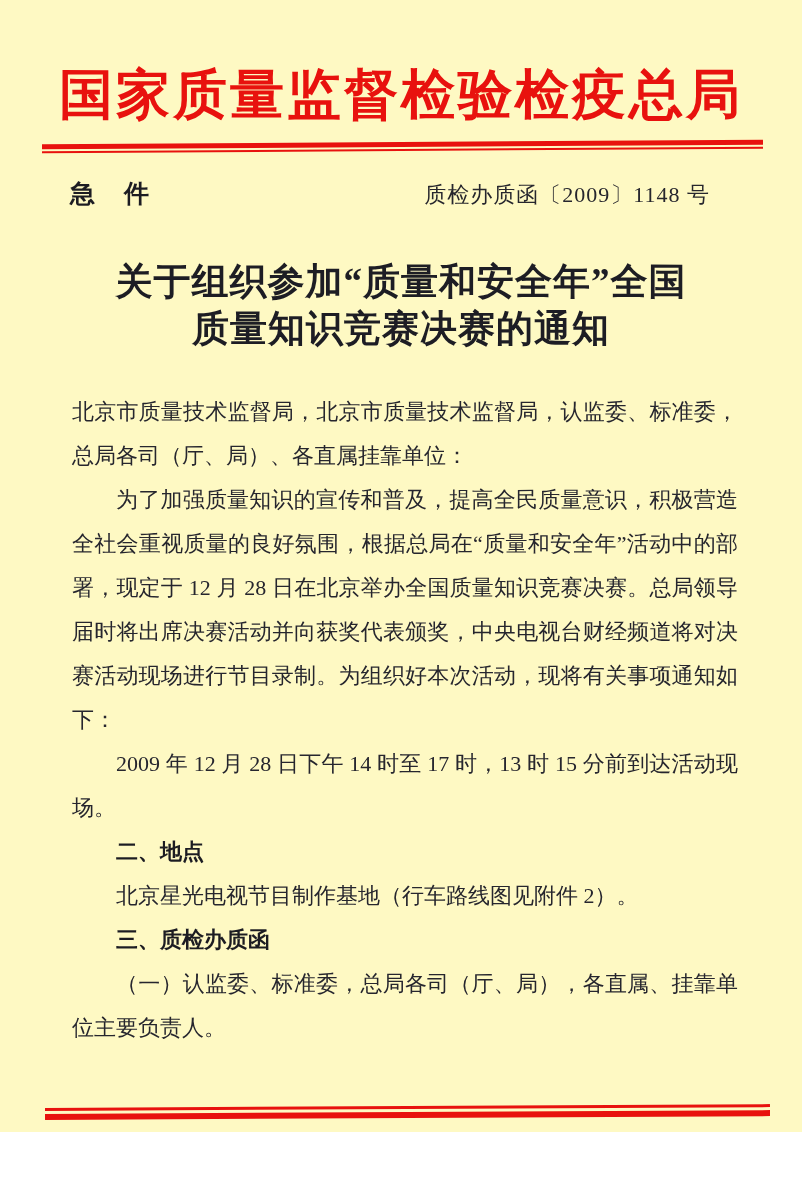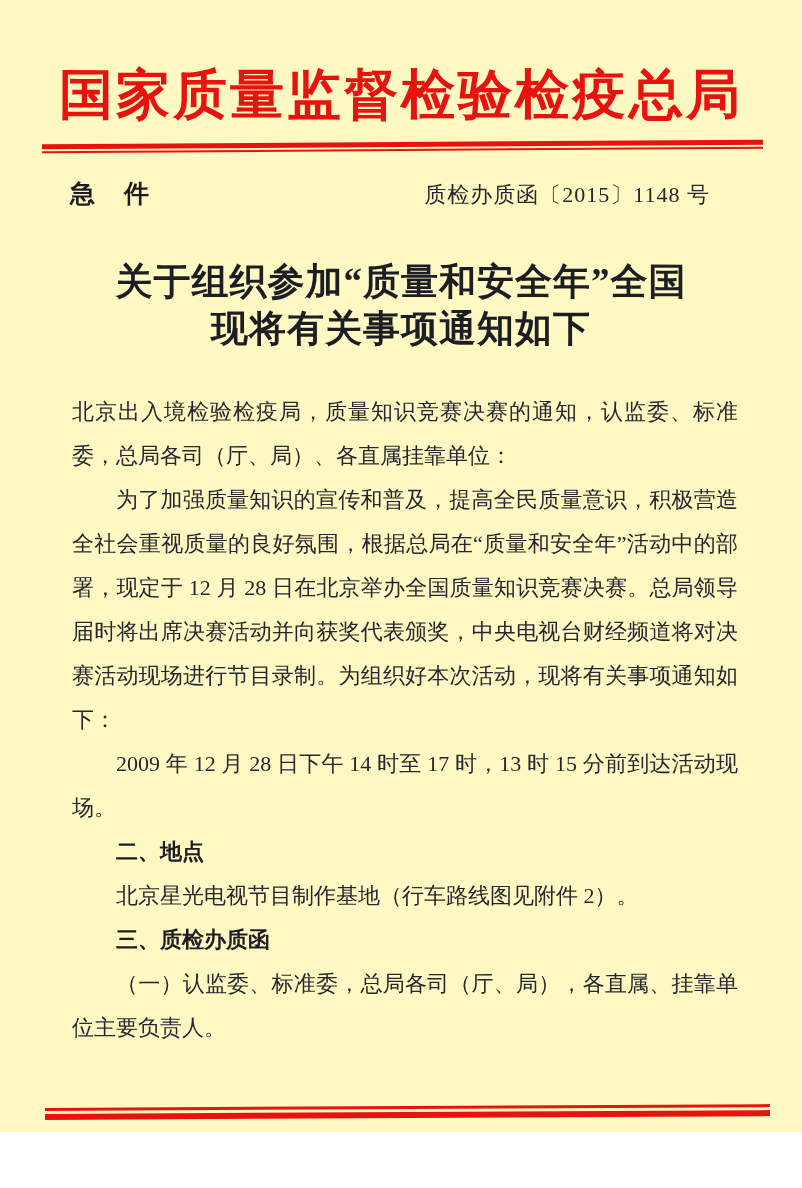--- a/index.html
+++ b/index.html
@@ -59,30 +59,30 @@
   <div class="agency">国家质量监督检验检疫总局</div>
 
   <div class="rule">
     <div class="bar-thick"></div>
     <div class="bar-gap"></div>
     <div class="bar-thin"></div>
   </div>
 
   <div class="meta">
     <span class="urgent">急　件</span>
-    <span class="docnum">质检办质函〔2015〕1148 号</span>
+    <span class="docnum">质检办质函〔2009〕1148 号</span>
   </div>
 
   <div class="doc-title">
     <span>关于组织参加“质量和安全年”全国</span>
-    <span>现将有关事项通知如下</span>
+    <span>质量知识竞赛决赛的通知</span>
   </div>
 
   <div class="body">
-    <p class="no-indent">北京出入境检验检疫局，质量知识竞赛决赛的通知，认监委、标准委，总局各司（厅、局）、各直属挂靠单位：</p>
+    <p class="no-indent">北京市质量技术监督局，北京市质量技术监督局，认监委、标准委，总局各司（厅、局）、各直属挂靠单位：</p>
     <p>为了加强质量知识的宣传和普及，提高全民质量意识，积极营造全社会重视质量的良好氛围，根据总局在“质量和安全年”活动中的部署，现定于 12 月 28 日在北京举办全国质量知识竞赛决赛。总局领导届时将出席决赛活动并向获奖代表颁奖，中央电视台财经频道将对决赛活动现场进行节目录制。为组织好本次活动，现将有关事项通知如下：</p>
     <p>2009 年 12 月 28 日下午 14 时至 17 时，13 时 15 分前到达活动现场。</p>
     <h3 class="section">二、地点</h3>
     <p>北京星光电视节目制作基地（行车路线图见附件 2）。</p>
     <h3 class="section">三、质检办质函</h3>
     <p>（一）认监委、标准委，总局各司（厅、局），各直属、挂靠单位主要负责人。</p>
   </div>
 
   <div class="footer-rule">
     <div class="bar-thin"></div>

